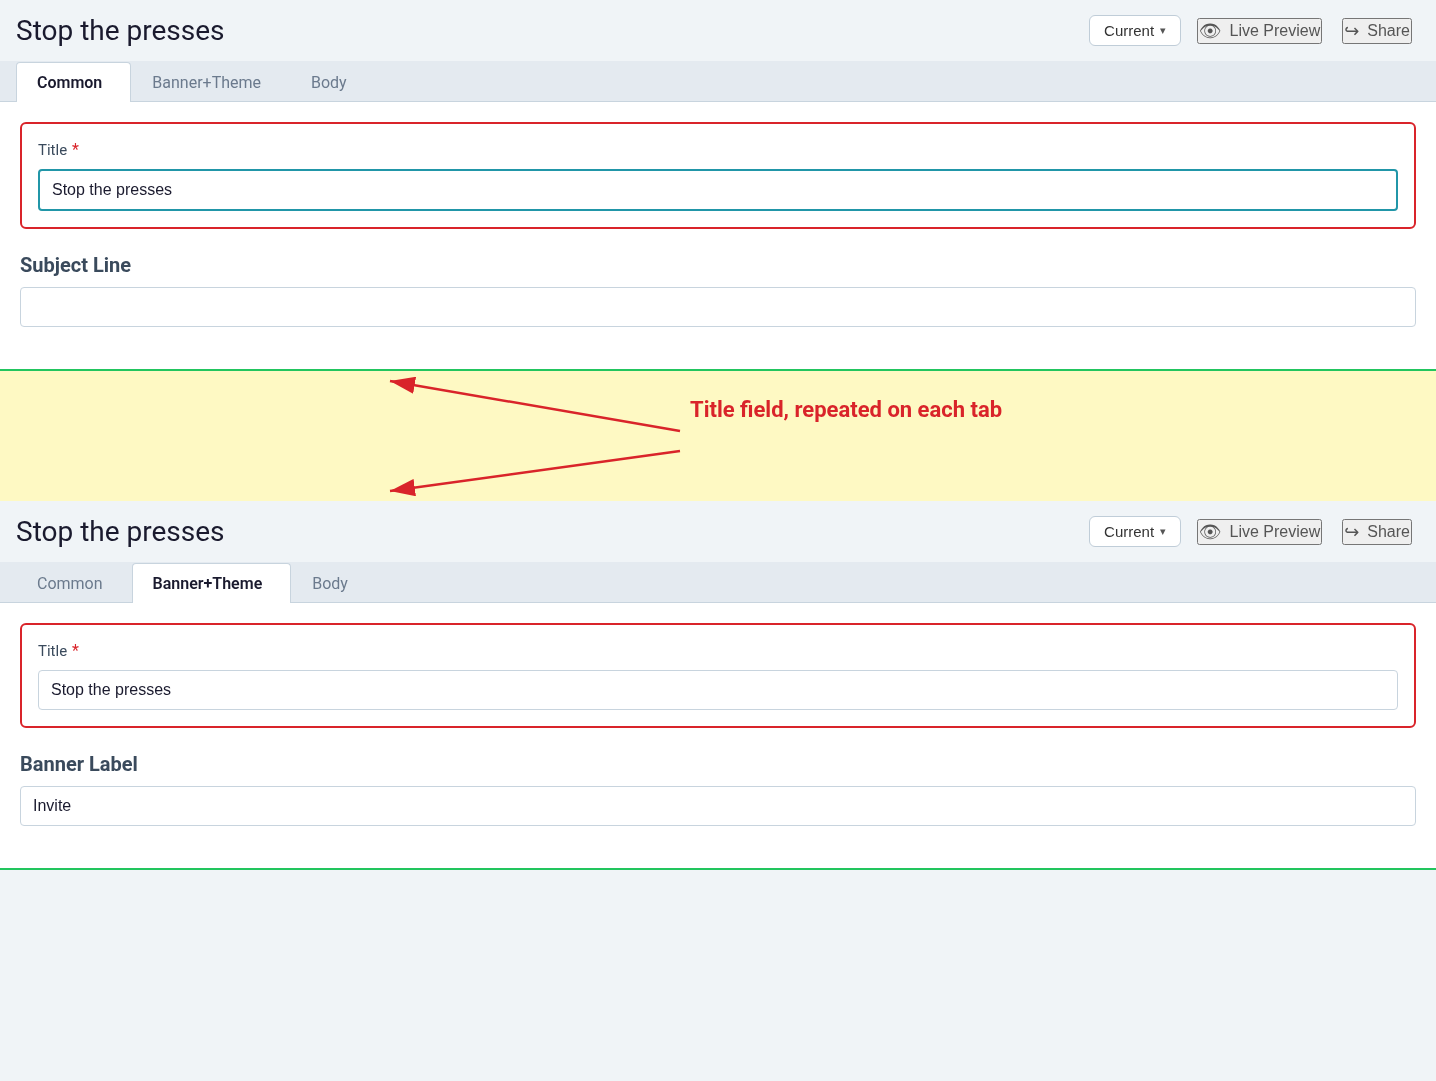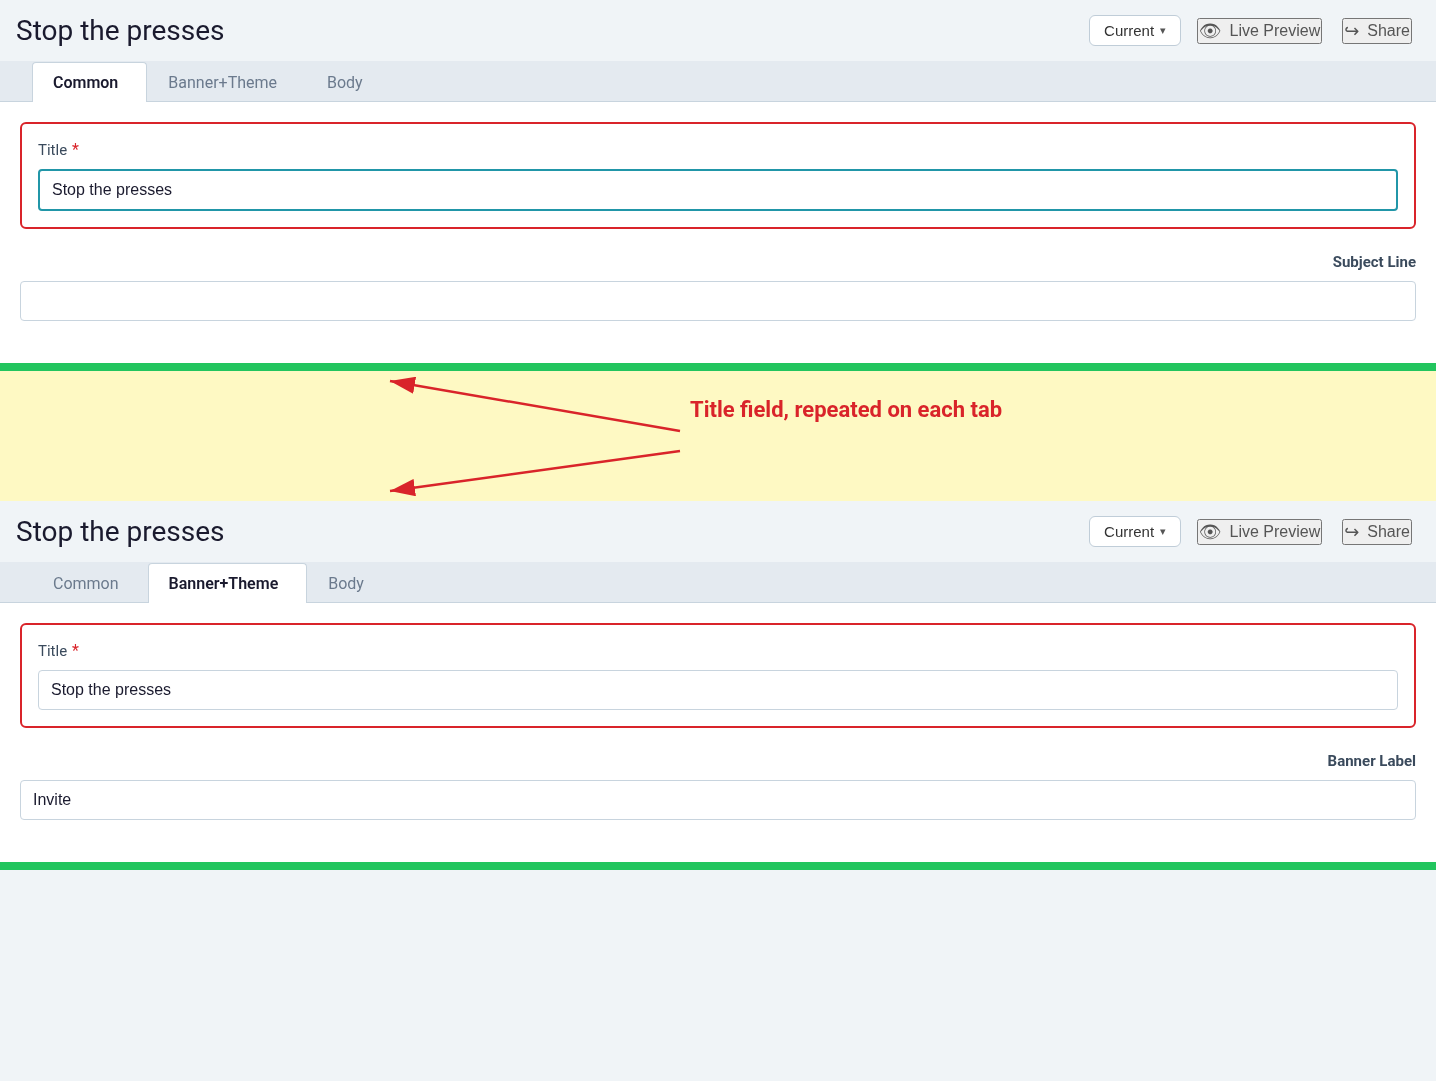--- a/index.html
+++ b/index.html
@@ -7,21 +7,21 @@
       font-family: -apple-system, BlinkMacSystemFont, 'Segoe UI', Roboto, sans-serif;
       background: #f0f4f7;
       width: 1436px;
       min-height: 1081px;
       overflow-x: hidden;
     }
 
     
     .panel {
       background: #f0f4f7;
-      border-bottom: 8px solid #22c55e;
+      border-bottom: 2px solid #22c55e;
     }
 
     
     .header {
       display: flex;
       align-items: center;
       padding: 14px 24px 14px 16px;
       background: #f0f4f7;
       gap: 16px;
     }
@@ -72,21 +72,21 @@
       gap: 8px;
       font-size: 16px;
       color: #555;
       cursor: pointer;
     }
 
     
     .tabs-bar {
       display: flex;
       align-items: flex-end;
-      padding: 0 32px;
+      padding: 0 16px;
       background: #e4eaf0;
       border-bottom: 1px solid #c8d4de;
     }
 
     .tab {
       padding: 10px 28px 10px 20px;
       font-size: 16px;
       color: #6b7a8d;
       cursor: pointer;
       border: 1px solid transparent;
@@ -148,25 +148,24 @@
 
     .field-input.plain {
       border: 1.5px solid #c8d4de;
     }
 
     .subject-group {
       margin-bottom: 12px;
     }
 
     .subject-label {
-      font-size: 15px;
+      font-size: 20px;
       font-weight: 700;
       color: #3a4a5c;
       margin-bottom: 10px;
-      text-align: right;
     }
 
     
     .second-panel {
       background: #f0f4f7;
     }
   </style>
 </head>
 <body>
 

